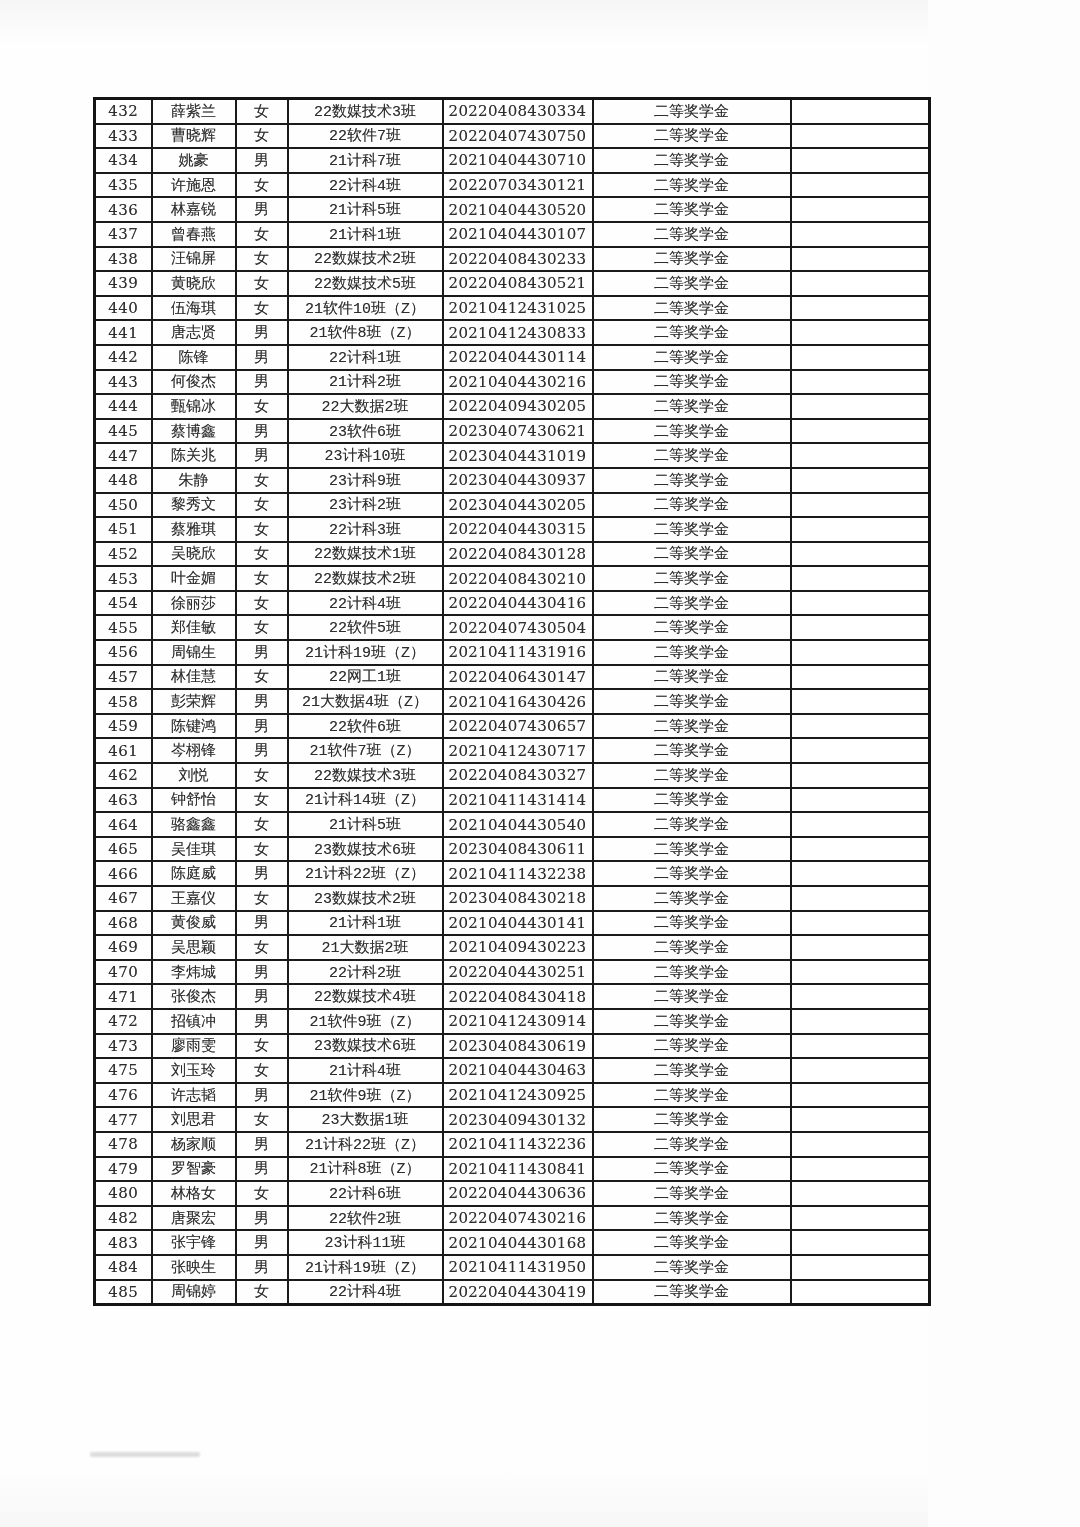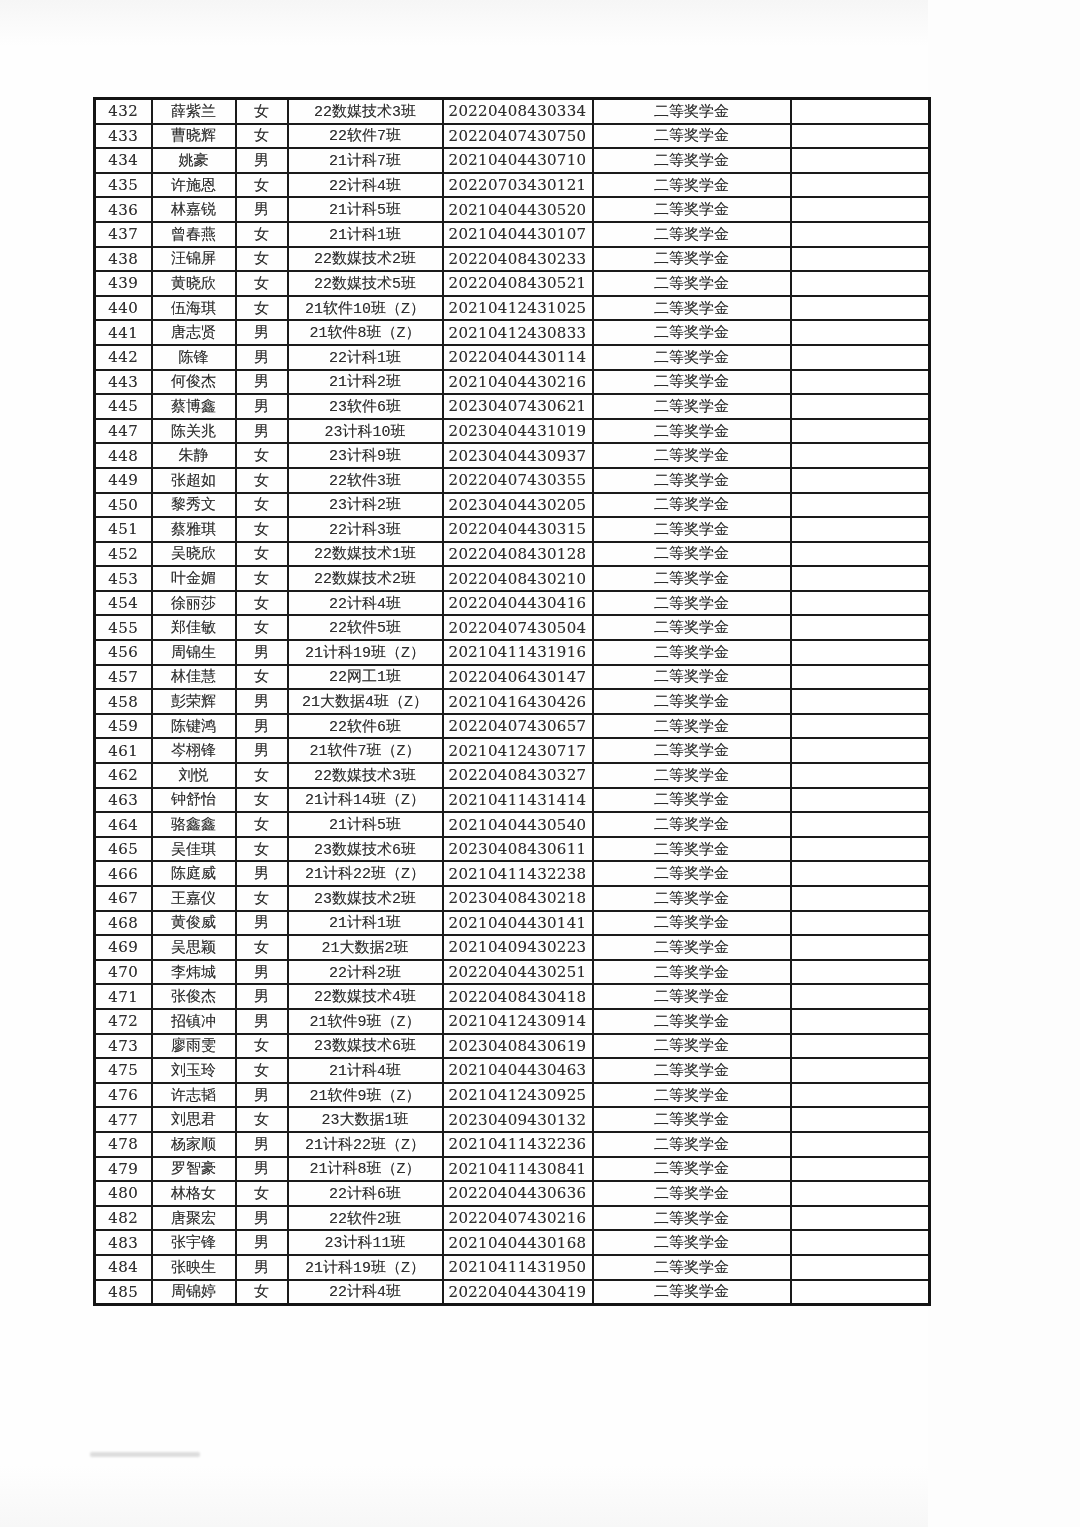--- a/index.html
+++ b/index.html
@@ -171,20 +171,29 @@
         <tr>
           <td class="c0">443</td>
           <td class="c1">何俊杰</td>
           <td class="c2">男</td>
           <td class="c3">21计科2班</td>
           <td class="c4">20210404430216</td>
           <td class="c5">二等奖学金</td>
           <td class="c6"></td>
         </tr>
         <tr>
+          <td class="c0">444</td>
+          <td class="c1">甄锦冰</td>
+          <td class="c2">女</td>
+          <td class="c3">22大数据2班</td>
+          <td class="c4">20220409430205</td>
+          <td class="c5">二等奖学金</td>
+          <td class="c6"></td>
+        </tr>
+        <tr>
           <td class="c0">445</td>
           <td class="c1">蔡博鑫</td>
           <td class="c2">男</td>
           <td class="c3">23软件6班</td>
           <td class="c4">20230407430621</td>
           <td class="c5">二等奖学金</td>
           <td class="c6"></td>
         </tr>
         <tr>
           <td class="c0">447</td>
@@ -194,29 +203,20 @@
           <td class="c4">20230404431019</td>
           <td class="c5">二等奖学金</td>
           <td class="c6"></td>
         </tr>
         <tr>
           <td class="c0">448</td>
           <td class="c1">朱静</td>
           <td class="c2">女</td>
           <td class="c3">23计科9班</td>
           <td class="c4">20230404430937</td>
-          <td class="c5">二等奖学金</td>
-          <td class="c6"></td>
-        </tr>
-        <tr>
-          <td class="c0">449</td>
-          <td class="c1">张超如</td>
-          <td class="c2">女</td>
-          <td class="c3">22软件3班</td>
-          <td class="c4">20220407430355</td>
           <td class="c5">二等奖学金</td>
           <td class="c6"></td>
         </tr>
         <tr>
           <td class="c0">450</td>
           <td class="c1">黎秀文</td>
           <td class="c2">女</td>
           <td class="c3">23计科2班</td>
           <td class="c4">20230404430205</td>
           <td class="c5">二等奖学金</td>

